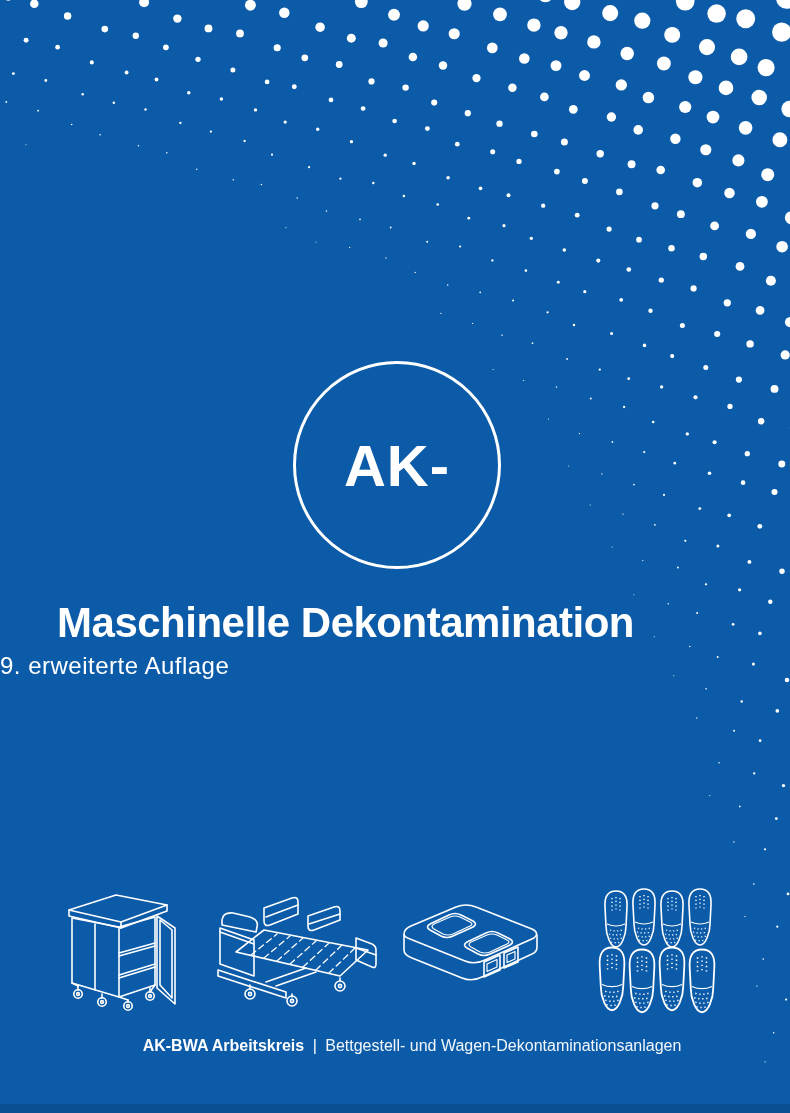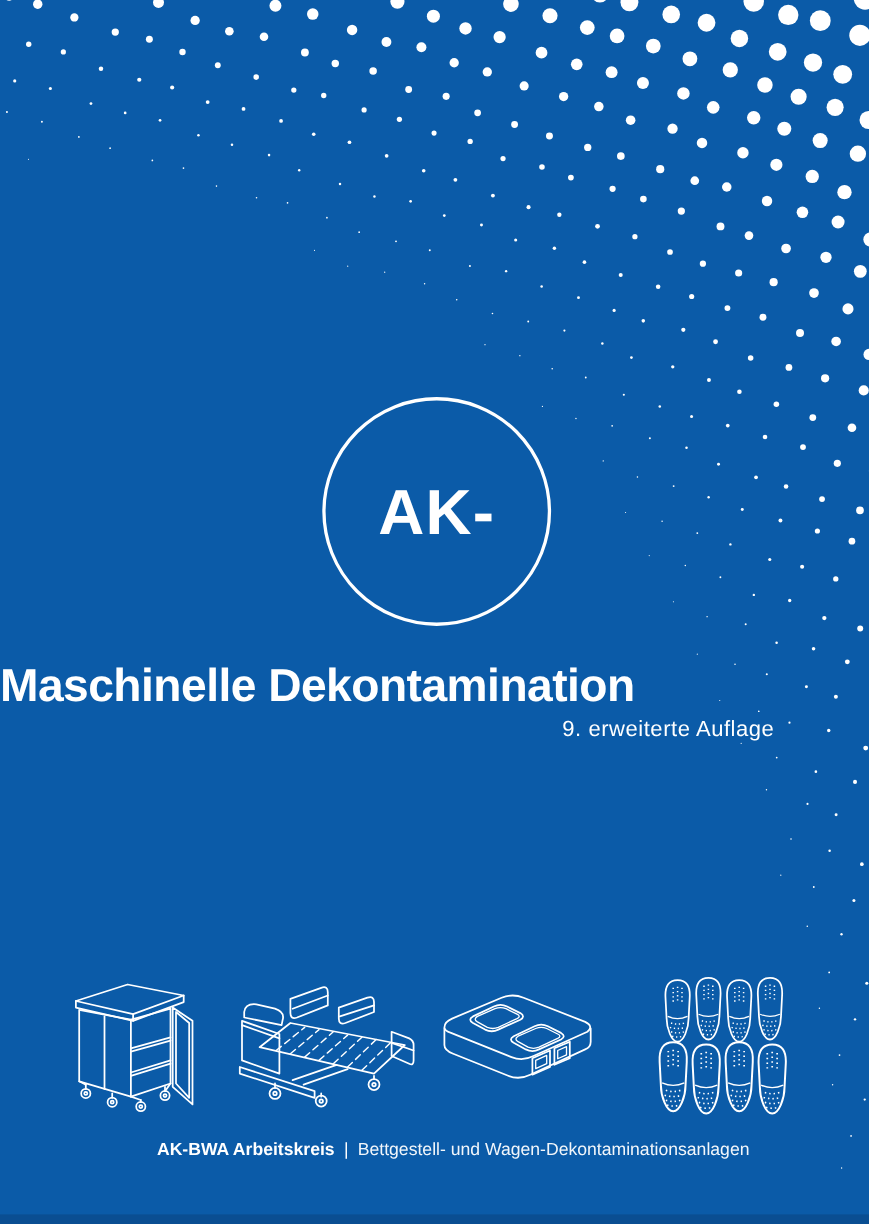--- a/index.html
+++ b/index.html
@@ -37,29 +37,29 @@
   .logo span{
     display:block;
     font-size:58px;
     font-weight:700;
     line-height:63px;
     letter-spacing:1px;
     text-align:center;
   }
   .title{
     position:absolute;left:0;top:599px;width:634px;
-    text-align:left;
+    text-align:right;
     font-size:42px;
     font-weight:700;
     letter-spacing:-0.5px;
   }
   .subtitle{
     position:absolute;left:0;top:652px;width:704px;
-    text-align:right;
-    font-size:20px;
+    text-align:left;
+    font-size:24px;
     font-weight:400;
     letter-spacing:0.5px;
   }
   .icon{position:absolute;}
   .icon-cabinet{left:62px;top:887px;}
   .icon-bed{left:206px;top:890px;}
   .icon-container{left:396px;top:894px;}
   .icon-clogs{left:594px;top:888px;}
   .footer{
     position:absolute;left:0;top:1036px;width:790px;

